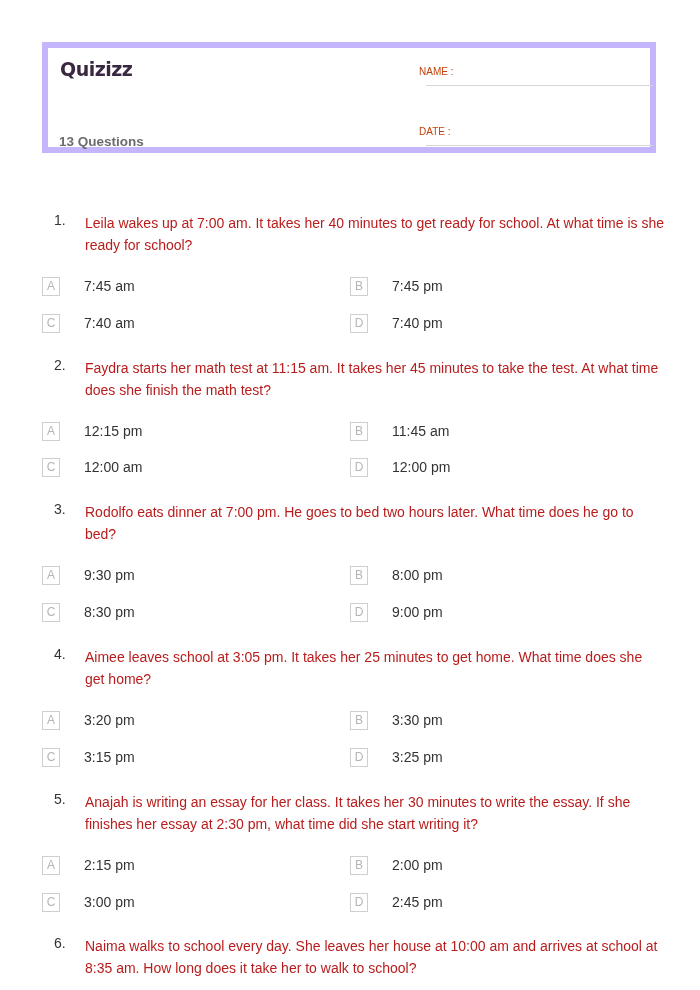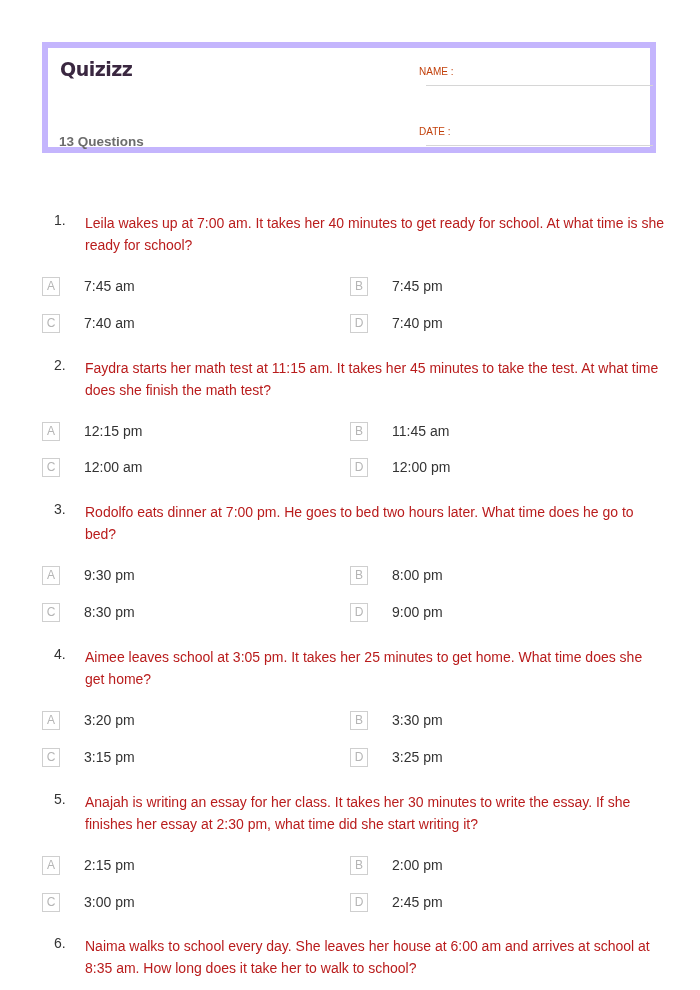--- a/index.html
+++ b/index.html
@@ -188,14 +188,14 @@
     <span class="val">3:00 pm</span>
   </div>
   <div class="opt d" style="top:102px;">
     <span class="box">D</span>
     <span class="val">2:45 pm</span>
   </div>
 </div>
 
 <div class="question" style="top:935px;">
   <span class="q-num">6.</span>
-  <div class="q-text">Naima walks to school every day. She leaves her house at 6:00 am and arrives at school at 8:35 am. How long does it take her to walk to school?</div>
+  <div class="q-text">Naima walks to school every day. She leaves her house at 10:00 am and arrives at school at 8:35 am. How long does it take her to walk to school?</div>
 </div>
 
 </body></html>

